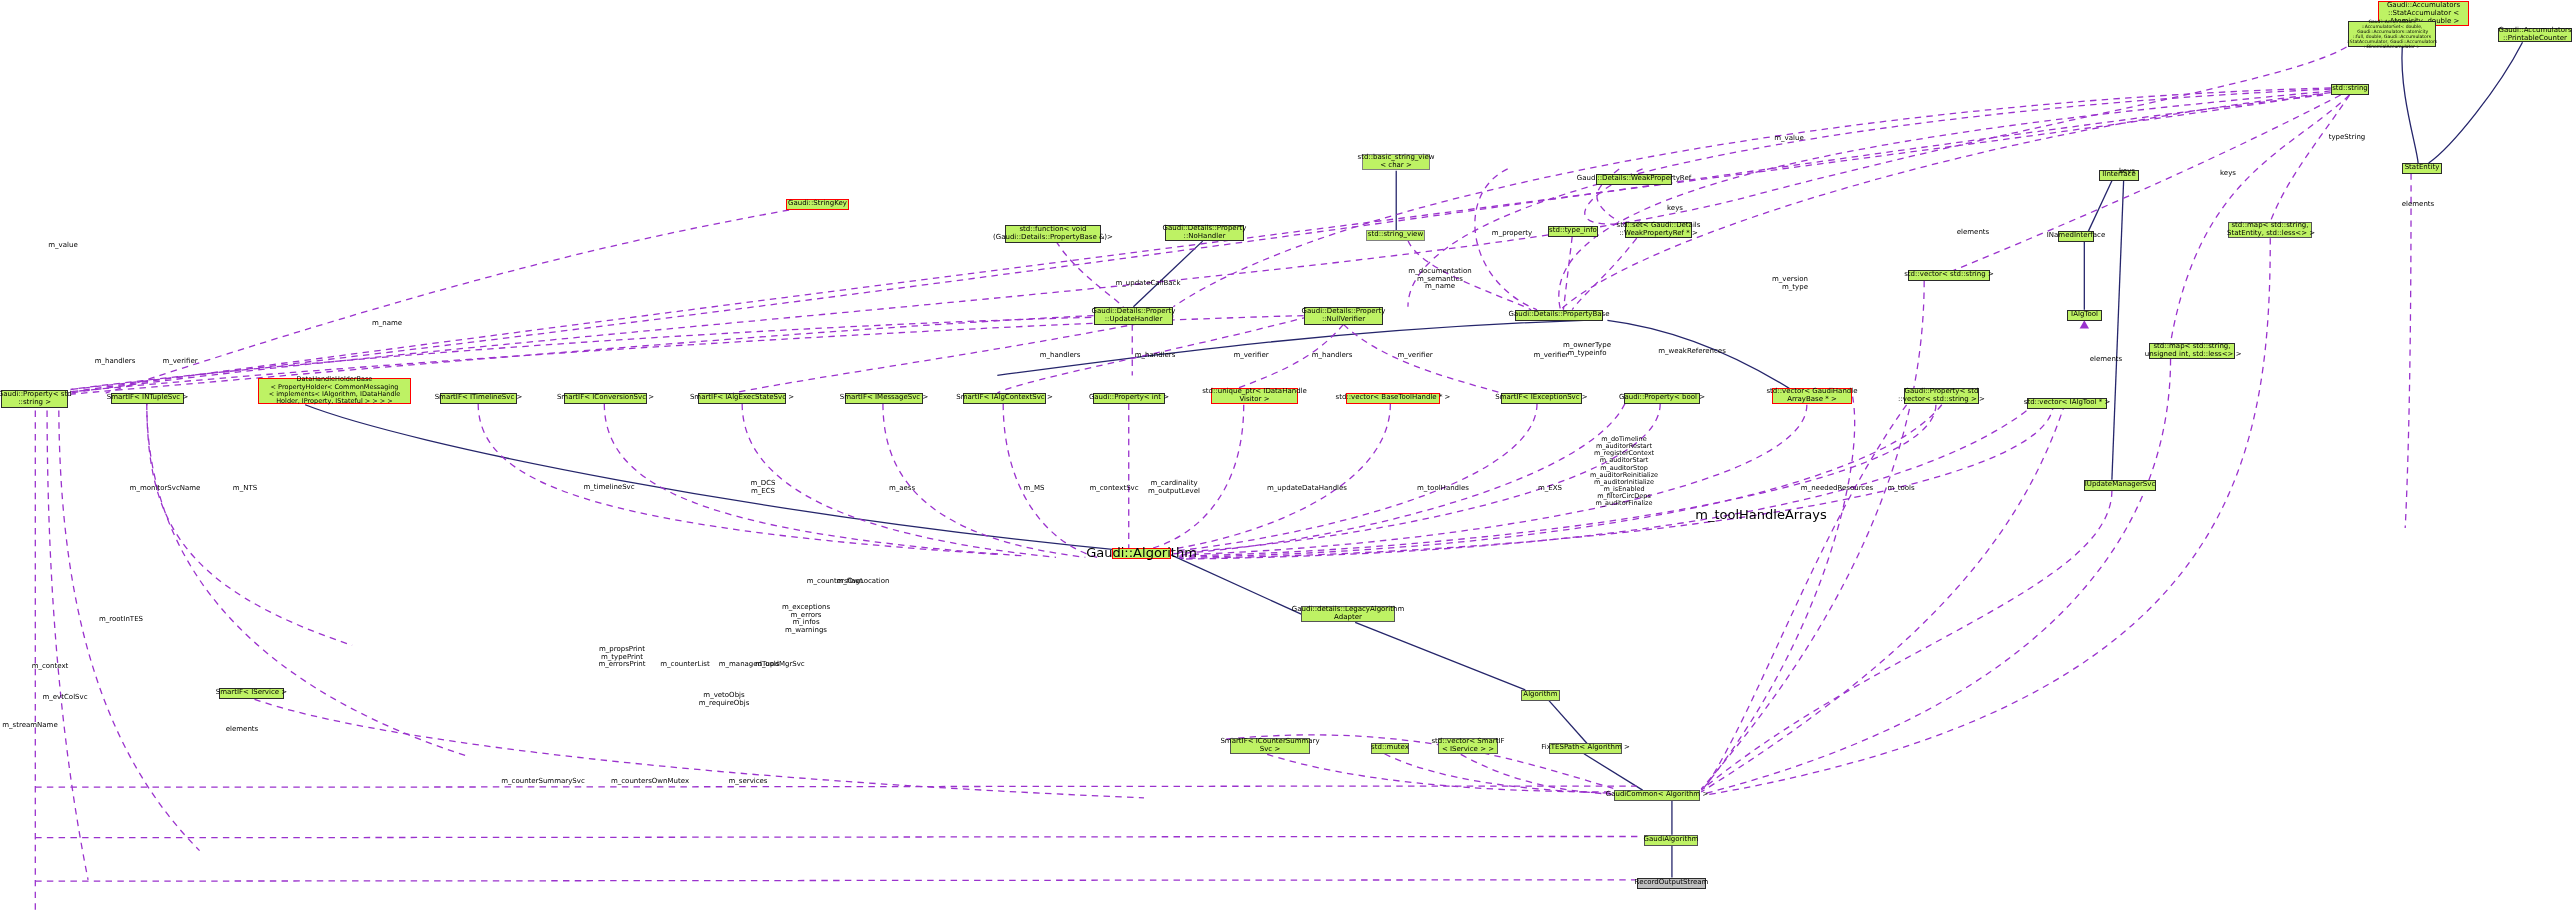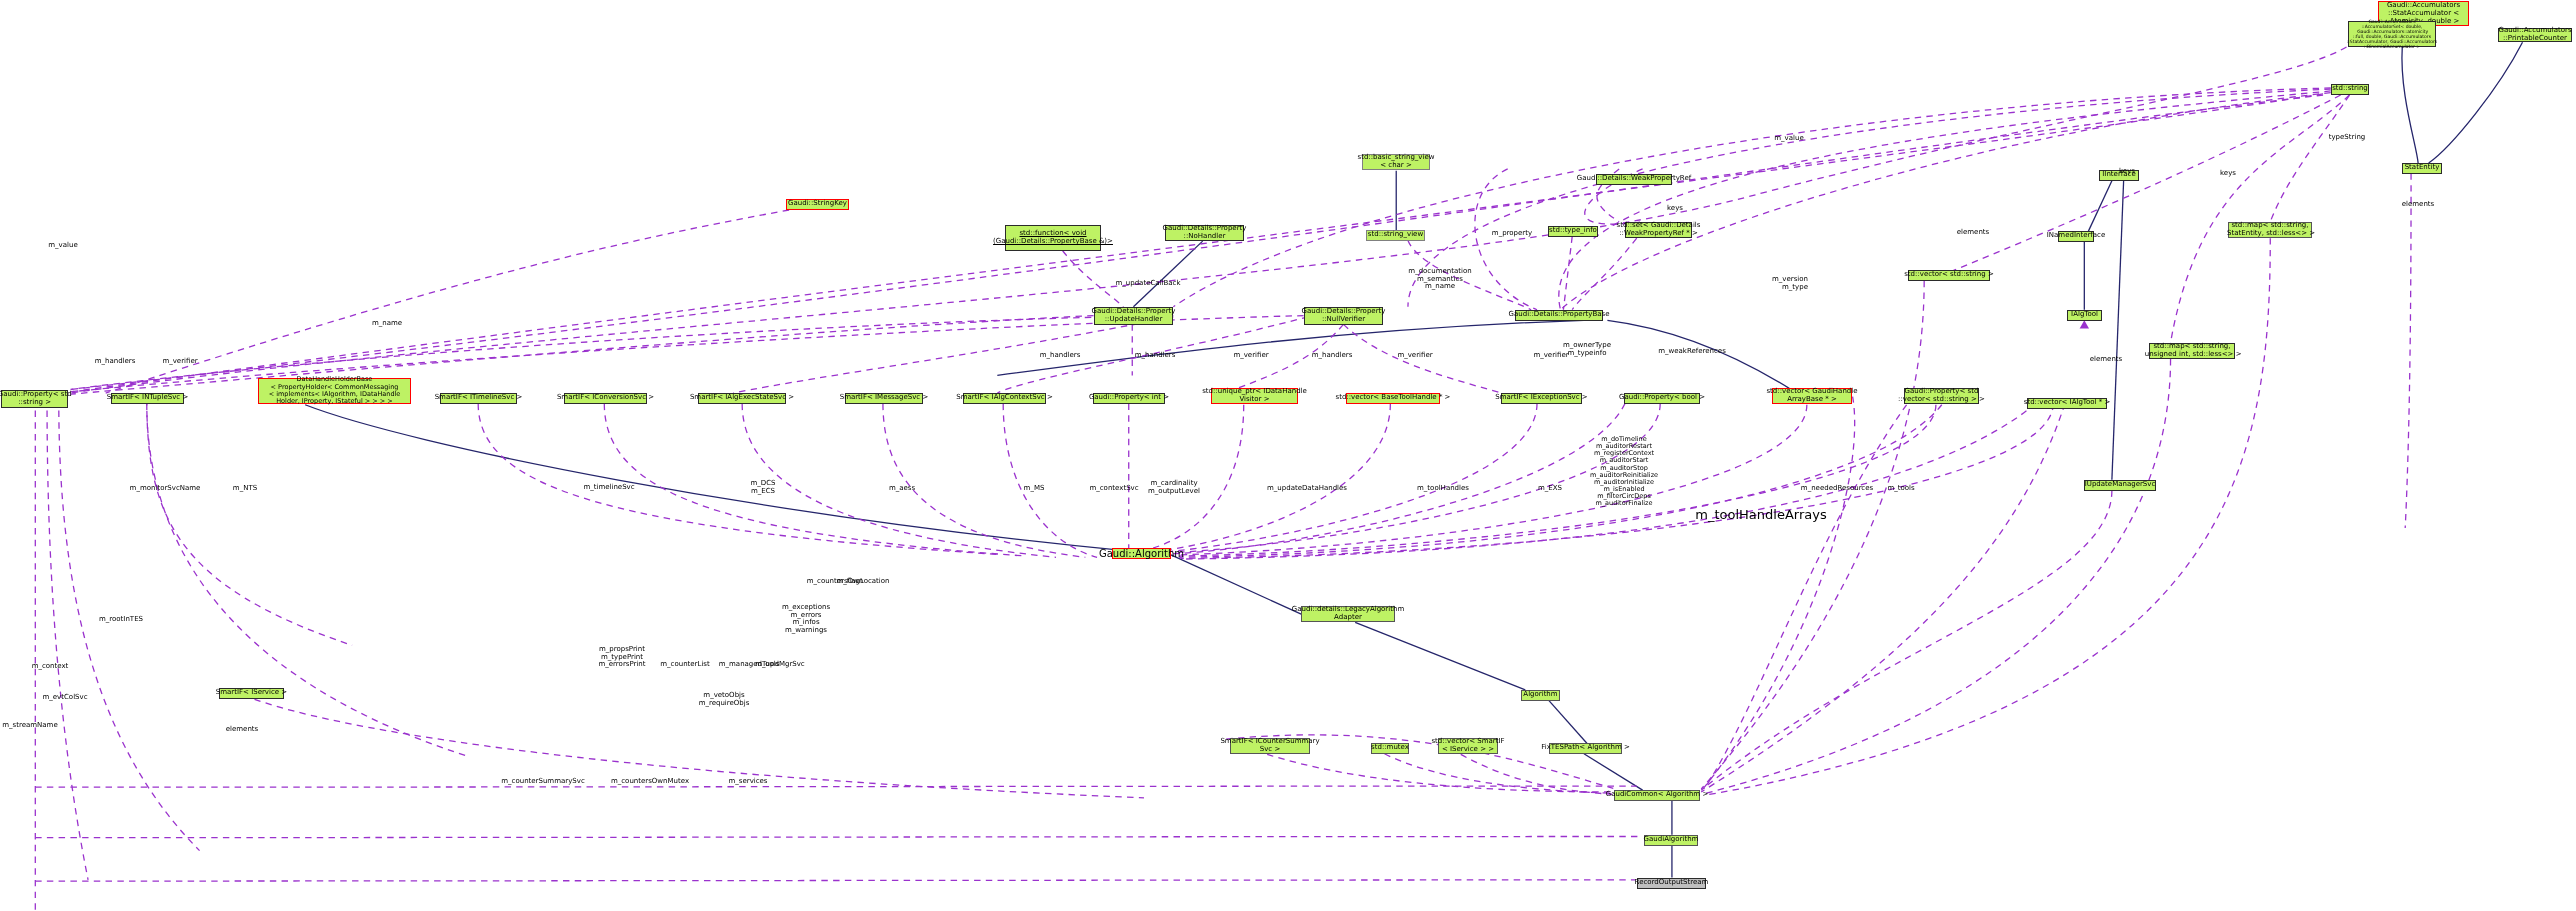--- a/index.html
+++ b/index.html
@@ -135,21 +135,21 @@
 ::PrintableCounter</div>
       <div class="node b-black" style="left: 2402px; top: 163px; width: 40px; height: 10.6px; font-size: 7px;">StatEntity</div>
       <div class="node b-black" style="left: 2331px; top: 84px; width: 38px; height: 10.6px; font-size: 7px;">std::string</div>
       <div class="node b-gray" style="left: 1362px; top: 154px; width: 68px; height: 16.4px; font-size: 7px;">std::basic_string_view
 &lt; char &gt;</div>
       <div class="node b-gray" style="left: 1366px; top: 230px; width: 59px; height: 10.6px; font-size: 7px;">std::string_view</div>
       <div class="node b-black" style="left: 1596px; top: 158px; width: 76px; height: 10.6px; font-size: 7px; margin-top: 16px;">Gaudi::Details::WeakPropertyRef</div>
       <div class="node b-black" style="left: 1548px; top: 226px; width: 50px; height: 10.6px; font-size: 7px;">std::type_info</div>
       <div class="node b-black" style="left: 1625px; top: 222px; width: 67px; height: 16.4px; font-size: 7px;">std::set&lt; Gaudi::Details
 ::WeakPropertyRef * &gt;</div>
-      <div class="node b-black" style="left: 1005px; top: 225px; width: 96px; height: 26px; font-size: 7px; text-decoration: underline;">std::function&lt; void
+      <div class="node b-black" style="left: 1005px; top: 225px; width: 96px; height: 18px; font-size: 7px;">std::function&lt; void
 (Gaudi::Details::PropertyBase &amp;)&gt;</div>
       <div class="node b-black" style="left: 1165px; top: 225px; width: 79px; height: 16.4px; font-size: 7px;">Gaudi::Details::Property
 ::NoHandler</div>
       <div class="node b-black" style="left: 1094px; top: 307px; width: 79px; height: 17.6px; font-size: 7px;">Gaudi::Details::Property
 ::UpdateHandler</div>
       <div class="node b-black" style="left: 1304px; top: 307px; width: 79px; height: 17.6px; font-size: 7px;">Gaudi::Details::Property
 ::NullVerifier</div>
       <div class="node b-black" style="left: 1515px; top: 310px; width: 88px; height: 10.6px; font-size: 7px;">Gaudi::Details::PropertyBase</div>
       <div class="node b-red" style="left: 786px; top: 199px; width: 63px; height: 10.6px; font-size: 7px;">Gaudi::StringKey</div>
       <div class="node b-black" style="left: 2099px; top: 170px; width: 40px; height: 10.6px; font-size: 7px;">IInterface</div>
@@ -177,21 +177,21 @@
       <div class="node b-black" style="left: 1093px; top: 393px; width: 72px; height: 10.6px; font-size: 7px;">Gaudi::Property&lt; int &gt;</div>
       <div class="node b-red" style="left: 1211px; top: 388px; width: 87px; height: 16.4px; font-size: 7px;">std::unique_ptr&lt; IDataHandle
 Visitor &gt;</div>
       <div class="node b-red" style="left: 1346px; top: 393px; width: 94px; height: 10.6px; font-size: 7px;">std::vector&lt; BaseToolHandle * &gt;</div>
       <div class="node b-black" style="left: 1501px; top: 393px; width: 81px; height: 10.6px; font-size: 7px;">SmartIF&lt; IExceptionSvc &gt;</div>
       <div class="node b-black" style="left: 1624px; top: 393px; width: 76px; height: 10.6px; font-size: 7px;">Gaudi::Property&lt; bool &gt;</div>
       <div class="node b-red" style="left: 1772px; top: 388px; width: 80px; height: 16.4px; font-size: 7px;">std::vector&lt; GaudiHandle
 ArrayBase * &gt;</div>
       <div class="node b-black" style="left: 1904px; top: 388px; width: 75px; height: 16.4px; font-size: 7px;">Gaudi::Property&lt; std
 ::vector&lt; std::string &gt; &gt;</div>
-      <div class="node b-red" style="left: 1112px; top: 548px; width: 59px; height: 10.6px; font-size: 10px;">Gaudi::Algorithm</div>
+      <div class="node b-red" style="left: 1112px; top: 548px; width: 59px; height: 10.6px; font-size: 13px;">Gaudi::Algorithm</div>
       <div class="node b-thick" style="left: 1301px; top: 606px; width: 94px; height: 16.4px; font-size: 7px;">Gaudi::details::LegacyAlgorithm
 Adapter</div>
       <div class="node b-thick" style="left: 1521px; top: 690px; width: 39px; height: 10.6px; font-size: 7px;">Algorithm</div>
       <div class="node b-thick" style="left: 1230px; top: 738px; width: 80px; height: 16.4px; font-size: 7px;">SmartIF&lt; ICounterSummary
 Svc &gt;</div>
       <div class="node b-thick" style="left: 1371px; top: 743px; width: 38px; height: 10.6px; font-size: 7px;">std::mutex</div>
       <div class="node b-thick" style="left: 1438px; top: 738px; width: 60px; height: 16.4px; font-size: 7px;">std::vector&lt; SmartIF
 &lt; IService &gt; &gt;</div>
       <div class="node b-thick" style="left: 1549px; top: 743px; width: 73px; height: 10.6px; font-size: 7px;">FixTESPath&lt; Algorithm &gt;</div>
       <div class="node b-thick" style="left: 1614px; top: 790px; width: 86px; height: 10.6px; font-size: 7px;">GaudiCommon&lt; Algorithm &gt;</div>

